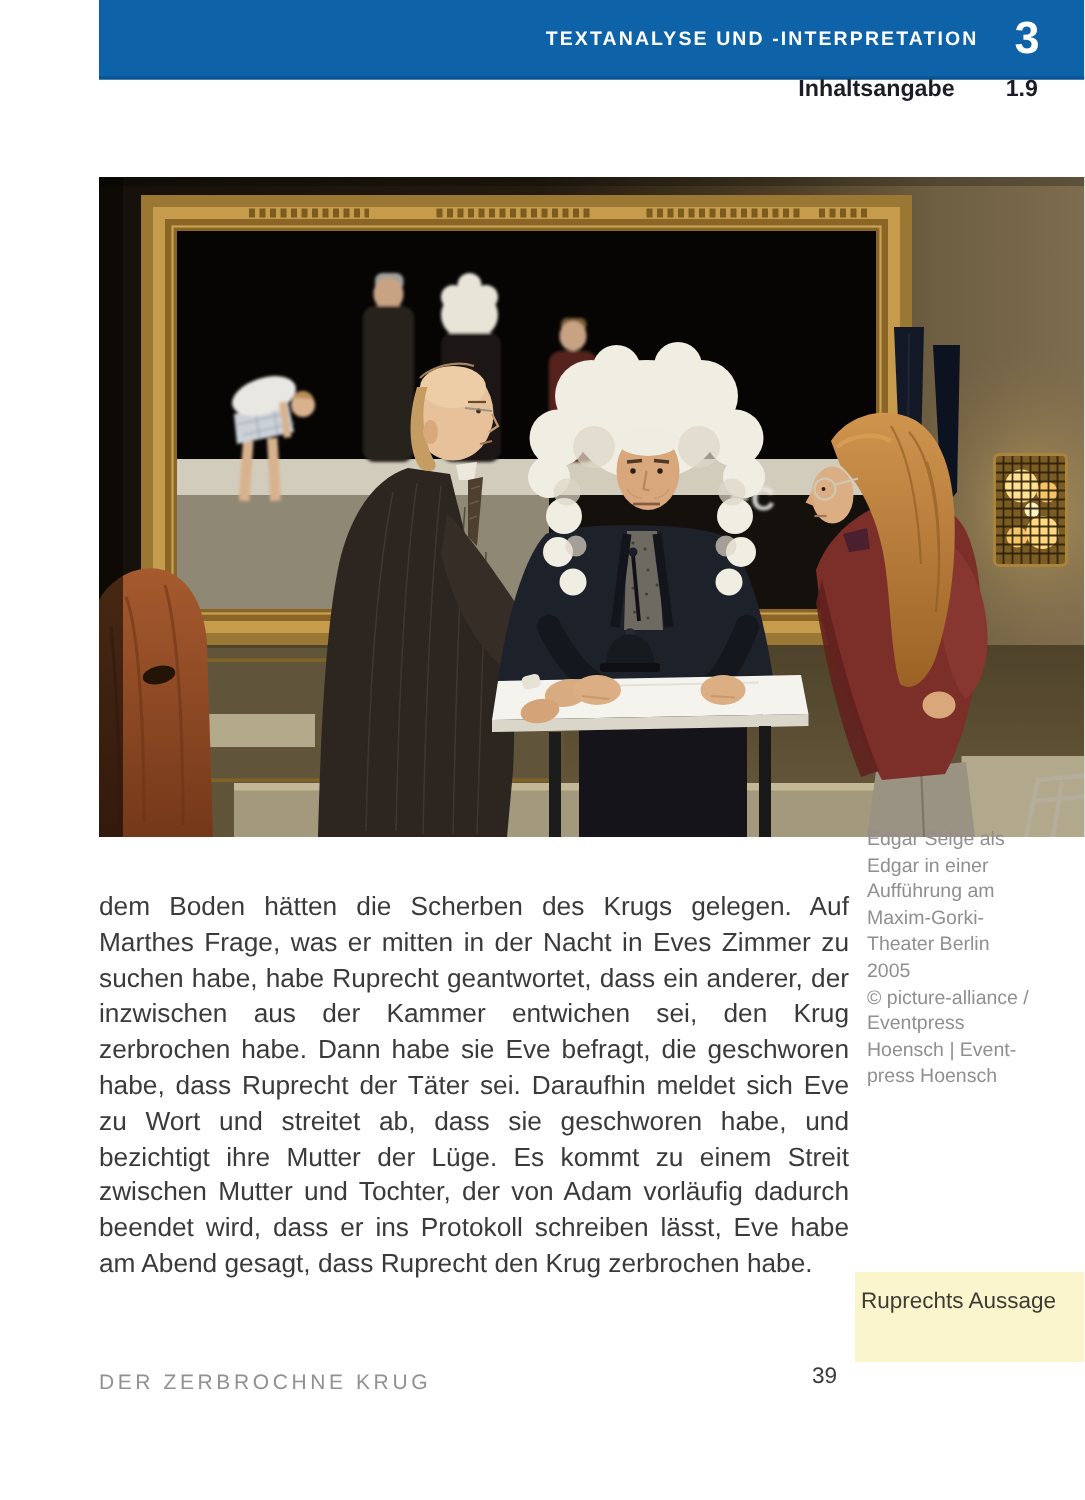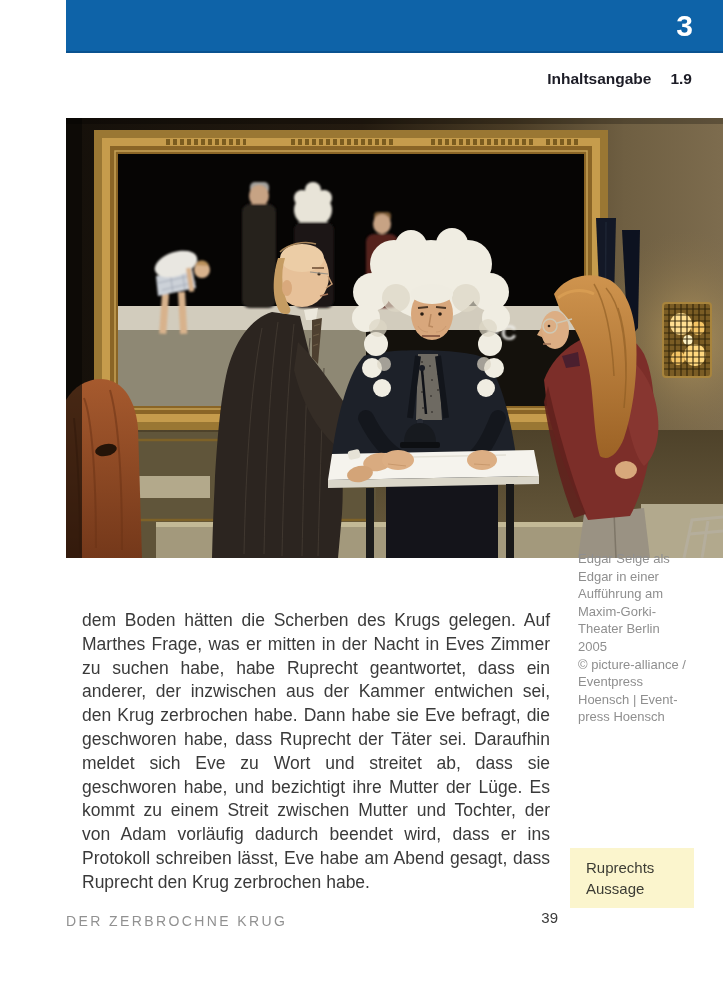--- a/index.html
+++ b/index.html
@@ -15,65 +15,66 @@
     border-bottom:2px solid #0a5290;
   }
   .chapter-bar .bar-title{
     color:#ffffff;font-size:13px;font-weight:700;letter-spacing:1.4px;
   }
   .chapter-bar .bar-number{
     color:#ffffff;font-size:30px;font-weight:700;line-height:1;
   }
   
   .subheader{
-    position:absolute;top:70px;right:31px;display:flex;gap:19px;align-items:baseline;
+    position:absolute;top:51px;right:31px;display:flex;gap:34px;align-items:baseline;
   }
   .subheader .sub-label,.subheader .sub-number{
     color:#1c1c26;font-size:15.5px;font-weight:700;
   }
   
   .photo-wrap{
     position:absolute;left:66px;top:118px;width:657px;height:440px;overflow:hidden;
     background:#2a2113;
   }
   .photo-wrap svg{display:block;}
   
   .photo-caption{
     position:absolute;left:578px;top:550px;width:142px;
     color:#8f8f8f;font-size:13px;line-height:17.6px;
   }
   
   .body-text{
     position:absolute;left:66px;top:593px;width:500px;
     color:#3a3a3a;font-size:17.5px;line-height:23.8px;text-align:justify;
   }
-  .body-text p{margin:16px;}
+  .body-text p{margin:0;}
   .body-text p.indent{text-indent:26px;}
   
   .margin-note{
-    position:absolute;left:570px;top:848px;width:124px;min-height:60px;
-    background:#fbf5cd;box-sizing:border-box;padding:9px 8px 9px 16px;
+    position:absolute;left:570px;top:848px;width:154px;min-height:60px;
+    background:#fbf5cd;box-sizing:border-box;padding:9px 8px 9px 4px;
     color:#3c3c34;font-size:15px;line-height:21px;
   }
   
   .footer-title{
     position:absolute;left:66px;top:913px;
     color:#919191;font-size:14px;font-weight:400;letter-spacing:2.4px;
   }
   .footer-pagenum{
     position:absolute;left:510px;top:909px;width:48px;text-align:right;
     color:#3a3a3a;font-size:15px;
   }
 </style>
 </head>
 <body>
 
 <div class="page">
 
   <div class="chapter-bar">
+    <span class="bar-title">TEXTANALYSE UND -INTERPRETATION</span>
     <span class="bar-number">3</span>
   </div>
 
   <div class="subheader">
     <span class="sub-label">Inhaltsangabe</span>
     <span class="sub-number">1.9</span>
   </div>
 
   <div class="photo-wrap" aria-label="Theaterszene: drei Schauspieler an einem weissen Tisch, Richter Adam mit grosser weisser Barockperuecke">
     <svg width="657" height="440" viewBox="0 0 657 440" xmlns="http://www.w3.org/2000/svg">

